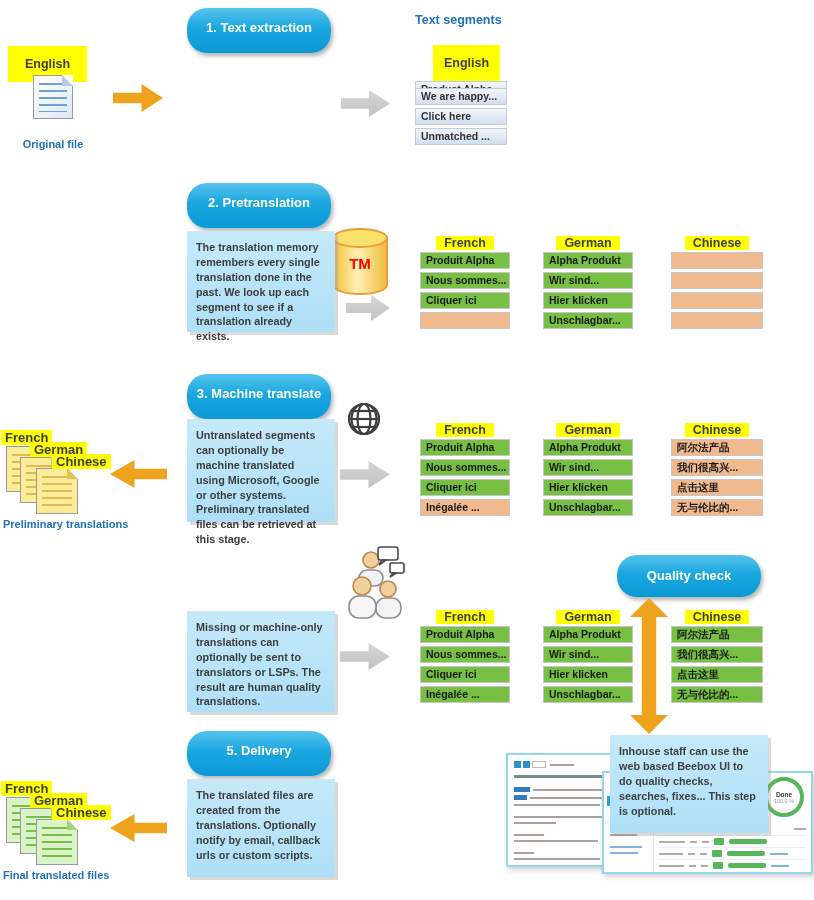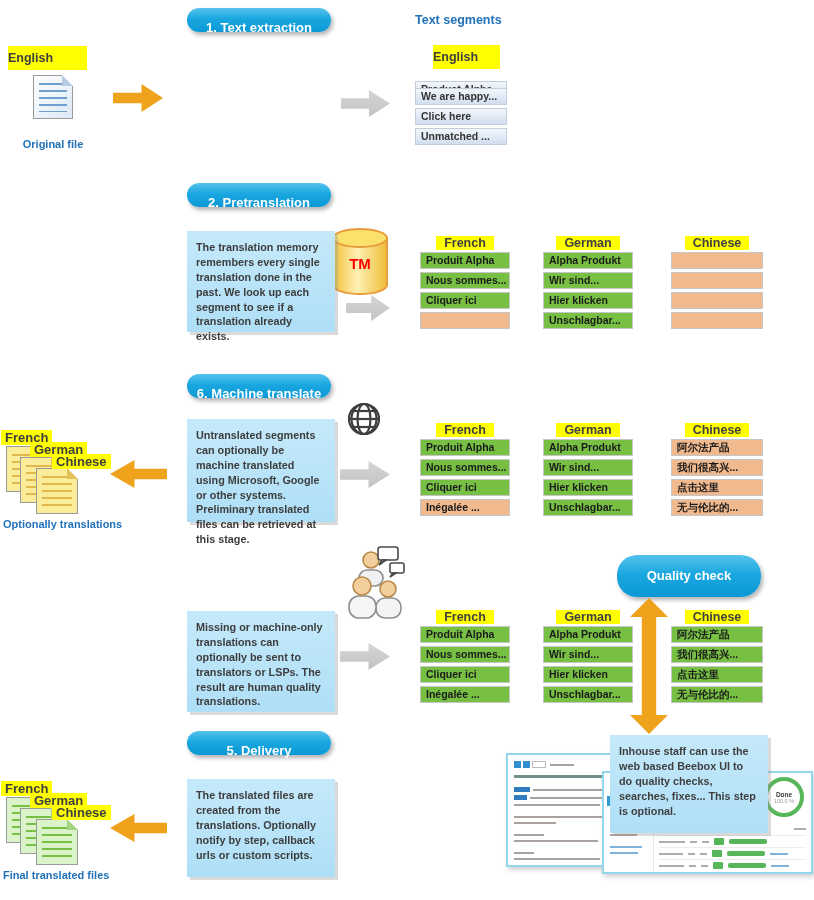--- a/index.html
+++ b/index.html
@@ -1,32 +1,32 @@
 <!DOCTYPE html>
 <html><head>
 <meta charset="utf-8">
 <style>
   * { margin:0; padding:0; box-sizing:border-box; }
   body { background:#fff; font-family:"Liberation Sans", sans-serif; }
   #canvas { position:relative; width:814px; height:900px; background:#fff; overflow:hidden; color:#3f3f3f; }
 
   
-  .pill { position:absolute; width:144px; height:24px; border-radius:20px;
+  .pill { position:absolute; width:144px; height:45px; border-radius:20px;
     background:linear-gradient(180deg,#55c3ec 0%,#1aa7e0 45%,#0b99d6 100%);
     color:#fff; font-size:13px; font-weight:bold; text-align:center; line-height:40px;
     box-shadow:2px 3px 4px rgba(0,0,0,0.30); z-index:2; }
 
   
   .desc { position:absolute; width:148px; background:linear-gradient(180deg,#c5e9fa,#aedff7);
     box-shadow:3px 3px 0 rgba(150,150,150,0.35); padding:9px 9px; font-size:10.8px;
     font-weight:600; line-height:1.38; color:#3d3d3d; z-index:2; }
 
   
   .hl { background:#ffff00; color:#3f3f3f; font-weight:600; }
-  .lang-hl { position:absolute; font-size:12.5px; text-align:left; padding:5px 0; }
+  .lang-hl { position:absolute; font-size:12.5px; text-align:center; padding:11px 0; }
 
   
   .cap { position:absolute; color:#2272b9; font-size:11px; font-weight:600; }
 
   
   .seg-row { position:absolute; left:0; top:0; }
   .seg-col { position:absolute; top:0; }
   .col-label-wrap { position:absolute; top:0; left:0; right:0; text-align:center; }
   .col-label { display:inline-block; font-size:12.5px; padding:0 8px; }
   .seg { position:absolute; left:0; right:0; height:17px; border:1px solid #c6c6c6;
@@ -160,21 +160,21 @@
       </div>
     <div class="seg-col" style="left:671px;width:92px">
         <div class="col-label-wrap"><span class="hl col-label">Chinese</span></div>
         <div class="seg seg-orange" style="top: 19px;"></div>
         <div class="seg seg-orange" style="top: 39px;"></div>
         <div class="seg seg-orange" style="top: 59px;"></div>
         <div class="seg seg-orange" style="top: 79px;"></div>
       </div>
   </div>
 
-  <div class="pill" style="left:187px;top:374px">6. Machine translate</div>
+  <div class="pill" style="left:187px;top:374px">3. Machine translate</div>
   <div class="desc" style="left:187px;top:419px;height:103px">Untranslated segments can optionally be machine translated using Microsoft, Google or other systems. Preliminary translated files can be retrieved at this stage.</div>
 
   <svg class="icon-abs" style="left:346px;top:401px" width="36" height="36" viewBox="0 0 36 36">
     <g fill="none" stroke="#3f3f3f" stroke-width="2.2">
       <circle cx="18" cy="18" r="15"></circle>
       <ellipse cx="18" cy="18" rx="6.5" ry="15"></ellipse>
       <ellipse cx="18" cy="18" rx="12.5" ry="15"></ellipse>
       <line x1="6" y1="10" x2="30" y2="10"></line>
       <line x1="3" y1="18" x2="33" y2="18"></line>
       <line x1="6" y1="26" x2="30" y2="26"></line>
@@ -183,21 +183,21 @@
   <div class="ar gray" style="left:340px;top:461px;width:50px;height:27px"></div>
   <div class="al orange" style="left:110px;top:460px;width:57px;height:28px"></div>
 
   <div class="stack" style="left:0;top:430px">
     <div class="page pg-yellow pg1"></div>
     <div class="page pg-yellow pg2"></div>
     <div class="page pg-yellow pg3"></div>
     <span class="hl stack-label sl1">French</span>
     <span class="hl stack-label sl2">German</span>
     <span class="hl stack-label sl3">Chinese</span>
-    <div class="stack-cap" style="left:3px">Optionally translations</div>
+    <div class="stack-cap" style="left:3px">Preliminary translations</div>
   </div>
 
   <div class="seg-row" style="top:420px">
     <div class="seg-col" style="left:420px;width:90px">
         <div class="col-label-wrap"><span class="hl col-label">French</span></div>
         <div class="seg seg-green" style="top: 19px;">Produit Alpha</div>
         <div class="seg seg-green" style="top: 39px;">Nous sommes...</div>
         <div class="seg seg-green" style="top: 59px;">Cliquer ici</div>
         <div class="seg seg-orange" style="top: 79px;">Inégalée ...</div>
       </div>
@@ -256,21 +256,21 @@
         <div class="seg seg-green" style="top: 39px;">我们很高兴...</div>
         <div class="seg seg-green" style="top: 59px;">点击这里</div>
         <div class="seg seg-green" style="top: 79px;">无与伦比的...</div>
       </div>
   </div>
 
   <div class="pill" style="left:617px;top:555px;height:42px;line-height:42px">Quality check</div>
   <div class="av orange" style="left:630px;top:598px;width:38px;height:136px;z-index:5"></div>
 
   <div class="pill" style="left:187px;top:731px">5. Delivery</div>
-  <div class="desc" style="left:187px;top:779px;height:98px">The translated files are created from the translations. Optionally notify by step, callback urls or custom scripts.</div>
+  <div class="desc" style="left:187px;top:779px;height:98px">The translated files are created from the translations. Optionally notify by email, callback urls or custom scripts.</div>
   <div class="al orange" style="left:110px;top:814px;width:57px;height:28px"></div>
 
   <div class="stack" style="left:0;top:781px">
     <div class="page pg-green pg1"></div>
     <div class="page pg-green pg2"></div>
     <div class="page pg-green pg3"></div>
     <span class="hl stack-label sl1">French</span>
     <span class="hl stack-label sl2">German</span>
     <span class="hl stack-label sl3">Chinese</span>
     <div class="stack-cap" style="left:3px">Final translated files</div>

